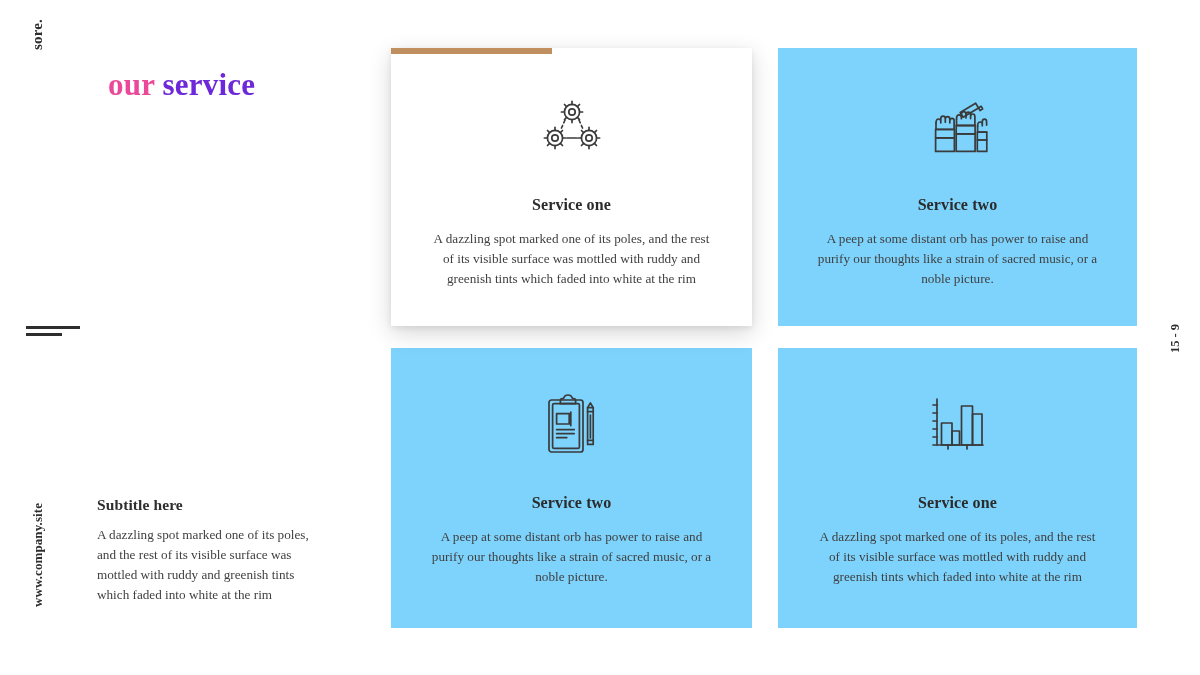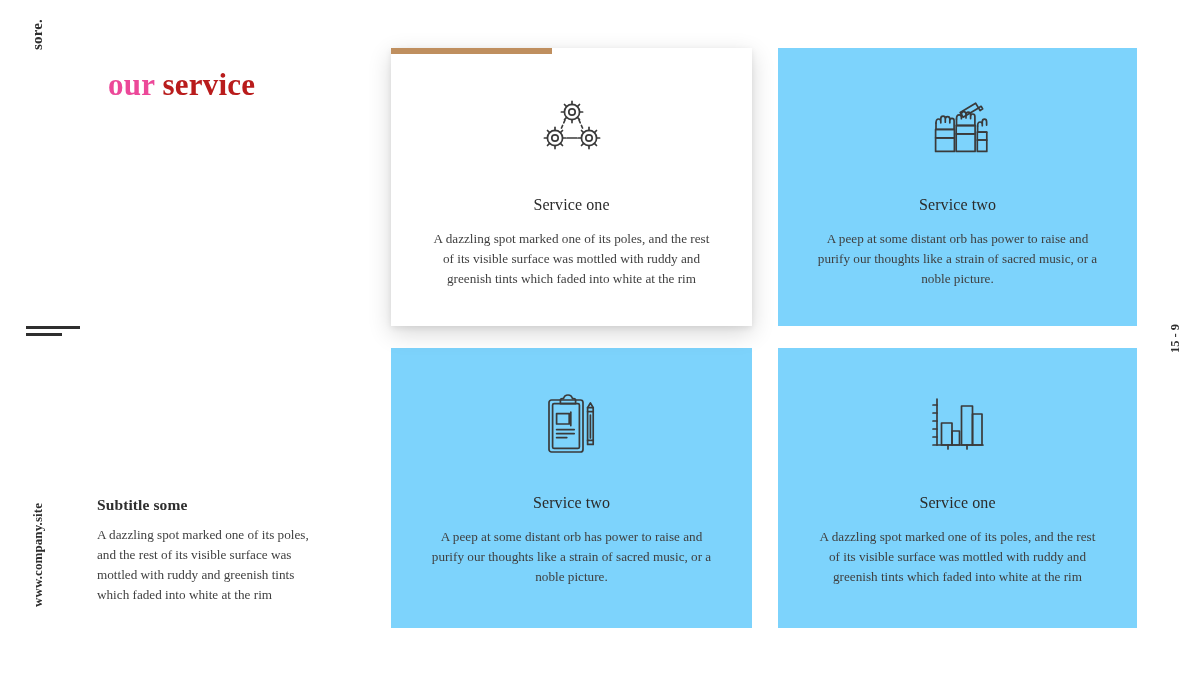--- a/index.html
+++ b/index.html
@@ -84,21 +84,21 @@
   .page-title {
     position: absolute;
     left: 108px;
     top: 46px;
     font-size: 31px;
     font-weight: 700;
     letter-spacing: 0.2px;
     white-space: nowrap;
   }
   .page-title .t-dark { color: #ec4899; }
-  .page-title .t-gold { color: #b91c1c; margin-top: 16px; }
+  .page-title .t-gold { color: #6d28d9; margin-top: 16px; }
 
   
   .left-block {
     position: absolute;
     left: 97px;
     top: 496px;
     width: 218px;
   }
   .left-block .subtitle {
     font-size: 15.5px;
@@ -143,21 +143,21 @@
     height: 68px;
     display: flex;
     align-items: center;
     justify-content: center;
   }
   .card-icon svg { display: block; }
 
   .card-title {
     margin-top: 36px;
     font-size: 16px;
-    font-weight: 400;
+    font-weight: 700;
     color: #2b2b2b;
     letter-spacing: 0.1px;
     text-align: right;
   }
   .card-text {
     margin-top: 15px;
     font-size: 13.2px;
     line-height: 1.53;
     color: #3f3f3f;
     text-align: center;
@@ -210,21 +210,21 @@
   <div class="site-vertical">
     <span>www.company.site</span>
   </div>
 
   <h1 class="page-title">
     <span class="t-dark">our</span>
     <span class="t-gold">service</span>
   </h1>
 
   <div class="left-block">
-    <p class="subtitle">Subtitle some</p>
+    <p class="subtitle">Subtitle here</p>
     <p class="body">A dazzling spot marked one of its poles, and the rest of its visible surface was mottled with ruddy and greenish tints which faded into white at the rim</p>
   </div>
 
   <div class="card featured" id="card-1">
     <div class="card-accent"></div>
     <div class="card-icon">
       <svg width="62" height="56" viewBox="0 0 62 56" fill="none" stroke="#3a3a3a" stroke-width="1.7" stroke-linecap="round" stroke-linejoin="round">
 
         <g transform="translate(31,14)">
           <circle r="7.6"></circle>

